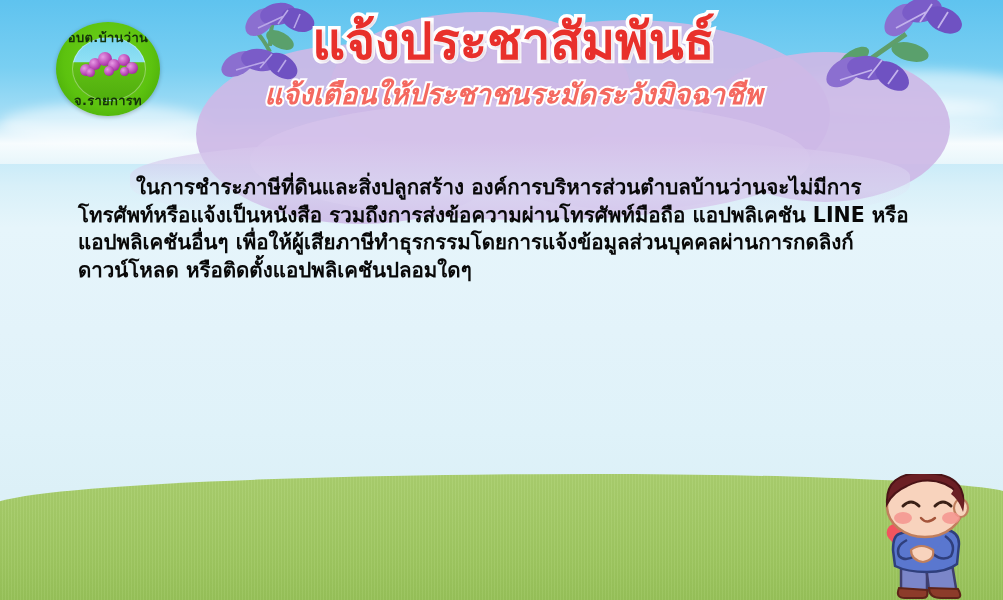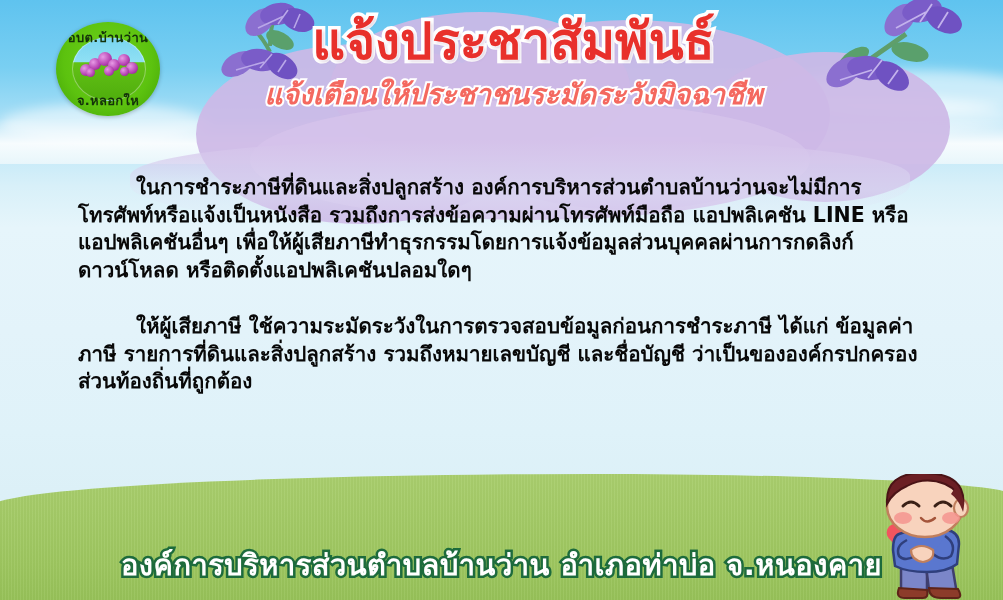--- a/index.html
+++ b/index.html
@@ -253,21 +253,21 @@
       <div class="lf" style="left:22px; top:2px; width:14px;height:14px;"></div>
       <div class="lf" style="left:32px; top:9px;"></div>
       <div class="lf" style="left:42px; top:4px;"></div>
       <div class="lf" style="left:50px; top:12px;"></div>
       <div class="lf" style="left:10px; top:18px; width:9px;height:9px;"></div>
       <div class="lf" style="left:28px; top:16px; width:10px;height:10px;"></div>
       <div class="lf" style="left:44px; top:17px; width:9px;height:9px;"></div>
     </div>
     <div class="logo-ring-text">
       <span class="lrt-top">อบต.บ้านว่าน</span>
-      <span class="lrt-bot">จ.หลอกให</span>
+      <span class="lrt-bot">จ.รายการท</span>
     </div>
   </div>
 
   <svg class="flower" style="left:206px; top:-4px;" width="120" height="118" viewBox="0 0 120 118">
     <g transform="translate(6,4)">
       <path d="M58 46 C58 30 62 14 70 4" stroke="#5f9e6b" stroke-width="4" fill="none"></path>
       <path d="M58 52 C52 40 46 32 38 26" stroke="#5f9e6b" stroke-width="4" fill="none"></path>
       <ellipse cx="68" cy="40" rx="15" ry="8" fill="#5aa06c" transform="rotate(28 68 40)"></ellipse>
       <g transform="translate(42,2)">
         <ellipse cx="6" cy="20" rx="17" ry="11" fill="#8b6fd0" transform="rotate(-42 6 20)"></ellipse>
@@ -304,21 +304,20 @@
     </g>
   </svg>
 
   <div class="heading-wrap">
     <div class="title-main">แจ้งประชาสัมพันธ์</div>
     <div class="title-sub">แจ้งเตือนให้ประชาชนระมัดระวังมิจฉาชีพ</div>
   </div>
 
   <div class="body-wrap">
     <div class="para p2">ในการชำระภาษีที่ดินและสิ่งปลูกสร้าง องค์การบริหารส่วนตำบลบ้านว่านจะไม่มีการโทรศัพท์หรือแจ้งเป็นหนังสือ รวมถึงการส่งข้อความผ่านโทรศัพท์มือถือ แอปพลิเคชัน LINE หรือแอปพลิเคชันอื่นๆ เพื่อให้ผู้เสียภาษีทำธุรกรรมโดยการแจ้งข้อมูลส่วนบุคคลผ่านการกดลิงก์ ดาวน์โหลด หรือติดตั้งแอปพลิเคชันปลอมใดๆ</div>
-    <div class="para p3">ให้ผู้เสียภาษี ใช้ความระมัดระวังในการตรวจสอบข้อมูลก่อนการชำระภาษี ได้แก่ ข้อมูลค่าภาษี รายการที่ดินและสิ่งปลูกสร้าง รวมถึงหมายเลขบัญชี และชื่อบัญชี ว่าเป็นขององค์กรปกครองส่วนท้องถิ่นที่ถูกต้อง</div>
   </div>
 
   <div class="grass">
     <div class="grass-texture"></div>
   </div>
 
   <div class="heart"></div>
   <svg class="mascot" viewBox="0 0 140 126">
 
     <path d="M42 86 L42 116 Q42 122 50 122 L62 122 Q68 122 68 116 L68 86 Z" fill="#7b86c9" stroke="#3f3f6e" stroke-width="2.5"></path>
@@ -343,15 +342,14 @@
 
     <path d="M44 32 Q52 24 60 32" stroke="#3a2016" stroke-width="3" fill="none" stroke-linecap="round"></path>
     <path d="M76 32 Q84 24 92 32" stroke="#3a2016" stroke-width="3" fill="none" stroke-linecap="round"></path>
 
     <ellipse cx="44" cy="44" rx="9" ry="6" fill="#f4948f" opacity="0.85"></ellipse>
     <ellipse cx="92" cy="44" rx="9" ry="6" fill="#f4948f" opacity="0.85"></ellipse>
 
     <path d="M62 44 Q68 51 76 44" stroke="#a4543a" stroke-width="2.4" fill="none" stroke-linecap="round"></path>
   </svg>
 
-  <div class="footer-text">องค์การบริหารส่วนตำบลบ้านว่าน อำเภอท่าบ่อ จ.หนองคาย</div>
 
 </div>
 
 </body></html>

